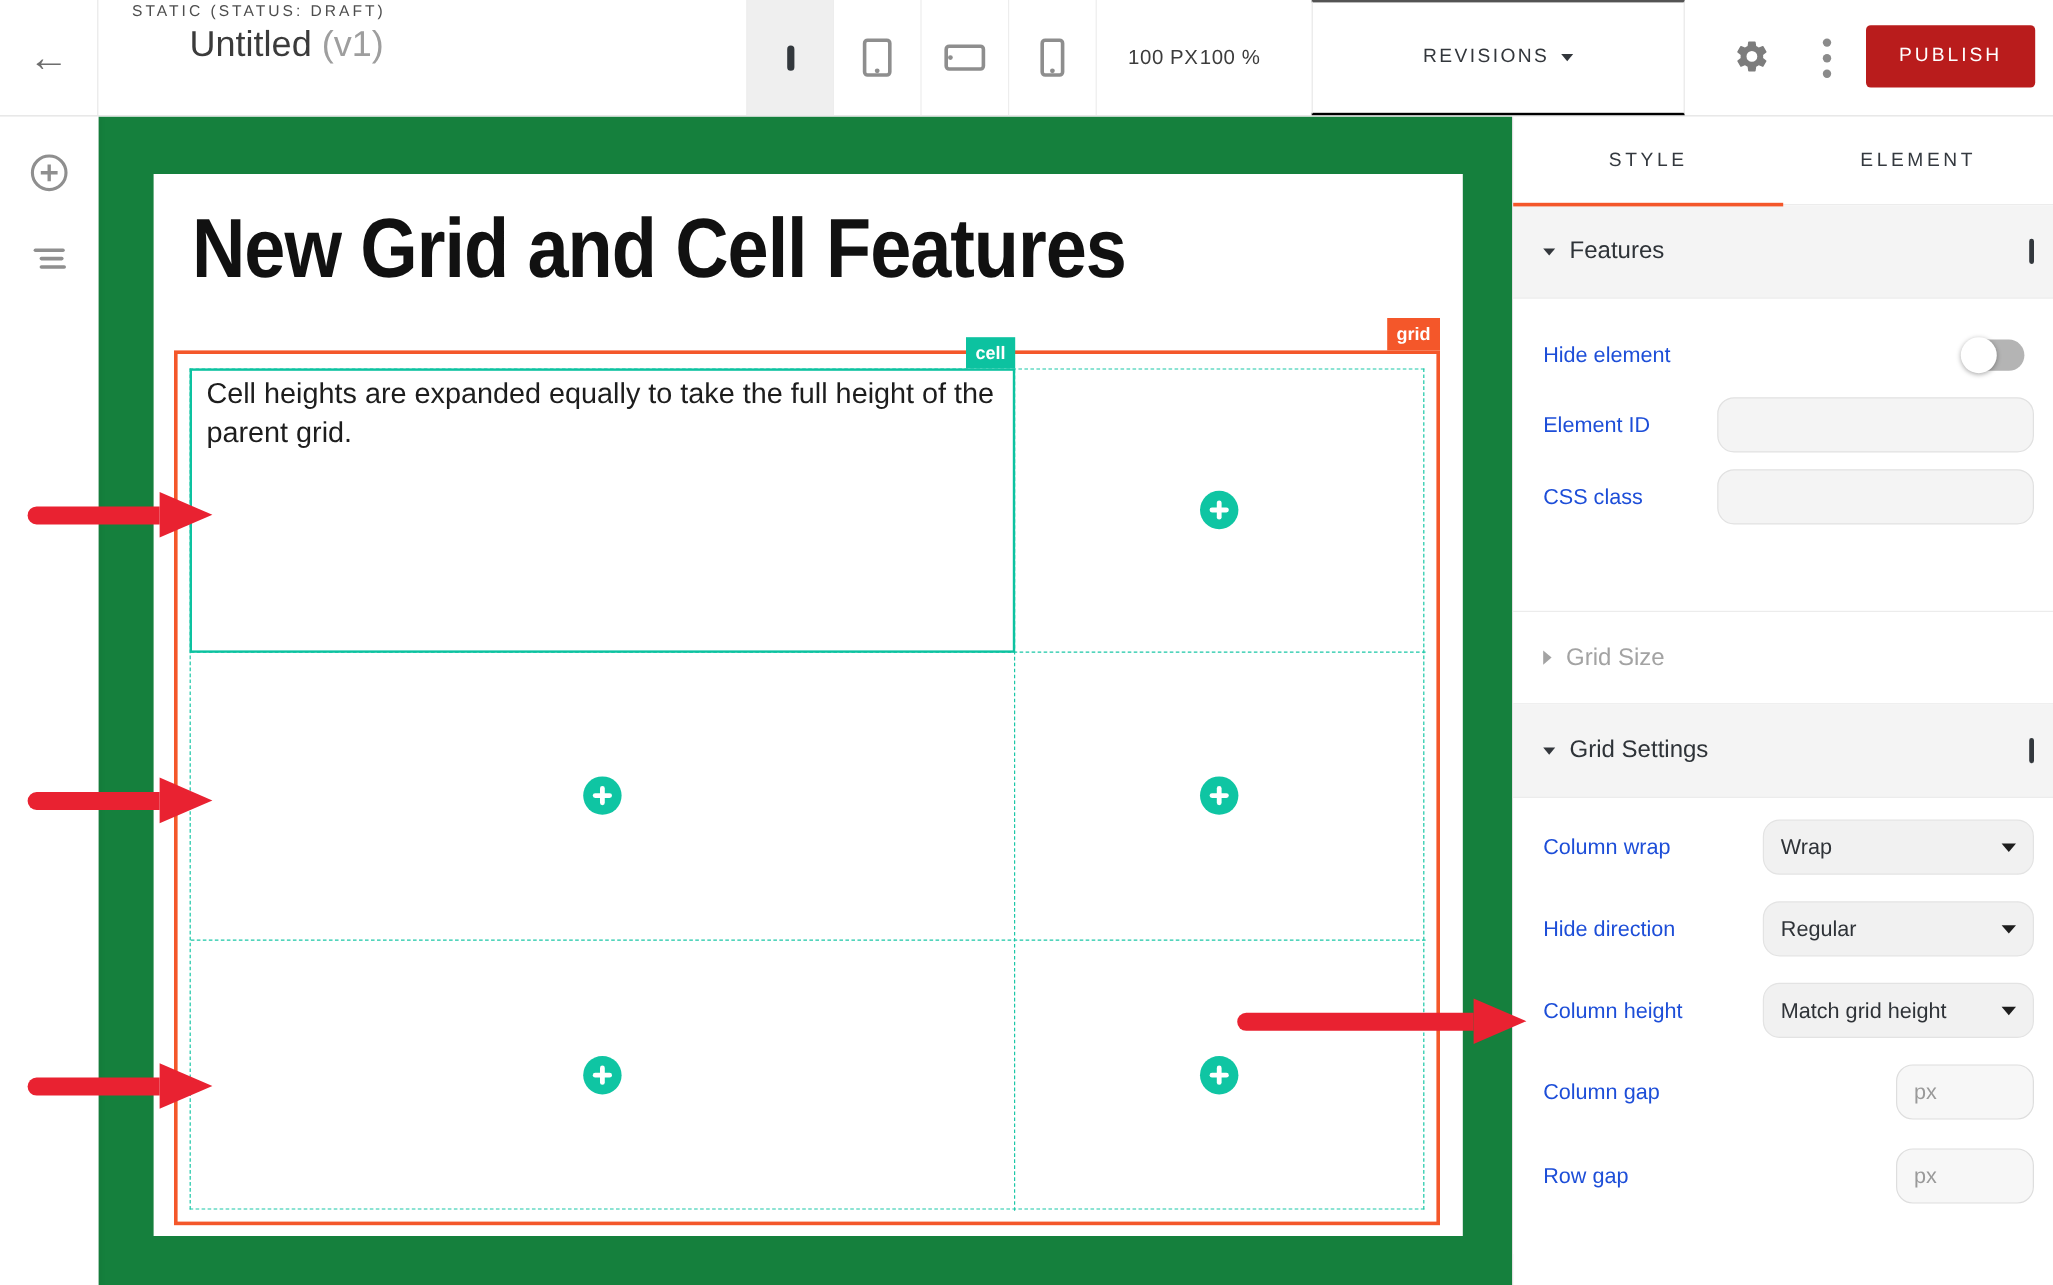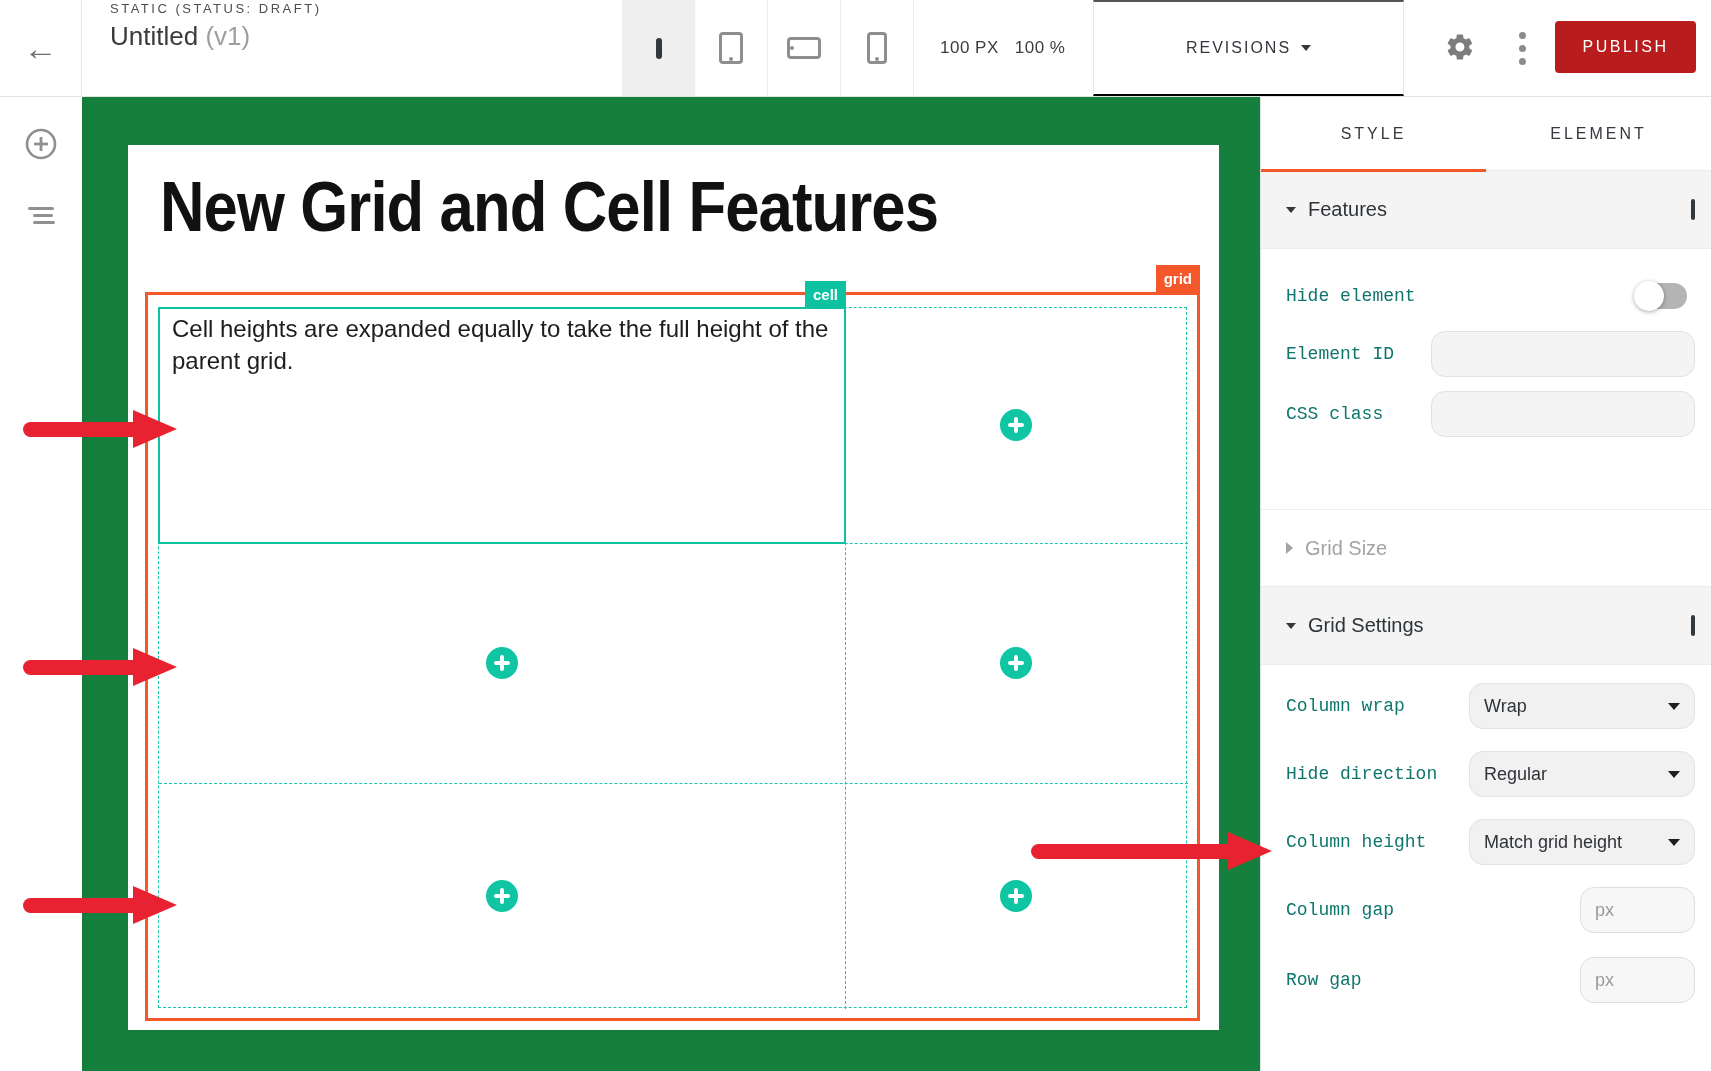--- a/index.html
+++ b/index.html
@@ -7,37 +7,37 @@
   body { font-family:"Liberation Sans","DejaVu Sans",sans-serif; }
   .app { position:relative; width:1711px; height:1071px; background:#f1f1f1; overflow:hidden; margin:0 auto; }
 
   
   .topbar { position:absolute; left:0; top:0; width:1711px; height:97px; background:#fff; border-bottom:1px solid #e3e3e3; z-index:20; }
   .tb-back { position:absolute; left:0; top:0; width:81px; height:96px; display:flex; align-items:center; justify-content:center;
              font-size:34px; color:#6e6e6e; background:none; border:none; cursor:pointer; }
   .tb-vdiv { position:absolute; top:0; width:1px; height:96px; background:#e8e8e8; }
   .tb-title { position:absolute; left:110px; top:1px; }
   .tb-status { font-size:13px; letter-spacing:2.5px; color:#4d4d4d; margin-bottom:5px; }
-  .tb-doc { font-size:26px; color:#3b3b3b; }
+  .tb-doc { font-size:30px; color:#3b3b3b;margin-left:48px; }
   .tb-doc .ver { color:#9e9e9e; }
   .devices { position:absolute; left:622px; top:0; height:96px; display:flex; }
   .dev-btn { width:73px; height:96px; display:flex; align-items:center; justify-content:center; border:none; background:transparent; border-right:1px solid #ededed; cursor:pointer; }
   .dev-btn:first-child { border-left:1px solid #ededed; }
   .dev-btn.active { background:#efefef; }
   .scr { border:3px solid #8e8e8e; border-radius:4px; position:relative; }
   .dev-btn.active .scr { border-color:#33383d; }
   .laptop-screen { width:30px; height:20px; }
   .laptop-base { width:38px; height:4px; background:#33383d; border-radius:0 0 3px 3px; margin:1px auto 0; }
   .tablet-p { width:24px; height:32px; }
   .tablet-l { width:34px; height:22px; }
   .phone-p { width:20px; height:32px; }
   .homedot { position:absolute; width:4px; height:4px; border-radius:50%; background:#8e8e8e0b; background:#ffffff; outline:1px solid #8e8e8e; }
   .tablet-p .homedot, .phone-p .homedot { left:50%; bottom:0px; transform:translateX(-50%); background:#8e8e8e; outline:none; }
   .tablet-l .homedot { top:50%; left:0px; transform:translateY(-50%); background:#8e8e8e; outline:none; }
-  .tb-zoom { position:absolute; left:940px; top:0; height:96px; display:flex; align-items:center; gap:16px; font-size:17px; color:#3c3c3c; letter-spacing:.5px; }
+  .tb-zoom { position:absolute; left:940px; top:0; height:96px; display:flex; align-items:center; gap:1px; font-size:17px; color:#3c3c3c; letter-spacing:.5px; }
   .tb-revisions { position:absolute; left:1093px; top:0; width:311px; height:96px; border-left:1px solid #e8e8e8; border-right:1px solid #e8e8e8;
                   display:flex; align-items:center; justify-content:center; gap:10px; background:none; cursor:pointer;
                   font-size:16px; letter-spacing:2px; color:#33373c; }
   .caret-down { width:0; height:0; border-left:5px solid transparent; border-right:5px solid transparent; border-top:6px solid #33373c; }
   .tb-gear { position:absolute; left:1430px; top:0; width:60px; height:96px; display:flex; align-items:center; justify-content:center; background:none; border:none; cursor:pointer; }
   .tb-kebab { position:absolute; left:1502px; top:0; width:40px; height:96px; display:flex; flex-direction:column; align-items:center; justify-content:center; gap:6px; background:none; border:none; cursor:pointer; }
   .tb-kebab i { width:7px; height:7px; border-radius:50%; background:#8b8b8b; }
   .tb-publish { position:absolute; left:1555px; top:21px; width:141px; height:52px; border:none; border-radius:4px;
                 background:#b91c1c; color:#fff; font-size:16px; letter-spacing:2.5px; cursor:pointer; font-family:inherit; }
 
@@ -78,21 +78,21 @@
   .sec-head { height:78px; display:flex; align-items:center; padding:0 16px 0 25px; background:#f4f4f4; border-bottom:1px solid #ececec; cursor:pointer; }
   .sec-head .t { font-size:20px; color:#2e3338; margin-left:12px; }
   .sec-head.muted { background:#fff; }
   .sec-head.muted .t { color:#a3a3a3; }
   .tri-r { width:0; height:0; border-top:6px solid transparent; border-bottom:6px solid transparent; border-left:7px solid #a3a3a3; }
   .mini-laptop { margin-left:auto; cursor:pointer; }
   .mini-screen { width:20px; height:13px; border:2px solid #33383d; border-radius:3px; }
   .mini-base { width:26px; height:3px; background:#33383d; border-radius:0 0 2px 2px; margin:0 auto; }
   .sec-body { padding:18px 16px 28px 25px; background:#fff; }
   .prow { display:flex; align-items:center; margin-bottom:14px; }
-  .prow .lbl { font-size:18px; color:#0f766e;font-family:Liberation Mono, monospace; }
+  .prow .lbl { font-size:18px; color:#1d4ed8; }
   .prow .ctl { margin-left:auto;border-radius:14px; }
   .toggle { position:relative; width:50px; height:26px; border-radius:13px; background:#b4b4b4; border:none; cursor:pointer; margin-right:8px; }
   .knob { position:absolute; left:-3px; top:-2px; width:30px; height:30px; border-radius:50%; background:#fff; box-shadow:0 1px 4px rgba(0,0,0,.35); }
   .tinput { width:264px; height:46px; background:#f4f4f4; border:1px solid #e1e1e1; border-radius:2px; font-size:18px; color:#333; padding:0 12px; font-family:inherit; }
   .select { width:226px; height:46px; background:#f1f1f1; border:1px solid #e3e3e3; border-radius:2px; display:flex; align-items:center;
             padding:0 14px; font-size:18px; color:#2f3338; cursor:pointer; font-family:inherit; }
   .select .sc { margin-left:auto; width:0; height:0; border-left:6px solid transparent; border-right:6px solid transparent; border-top:7px solid #1e1e1e; }
   .pxinput { width:115px; height:46px; background:#f7f7f7; border:1px solid #dedede; border-radius:2px; font-size:18px; padding:0 14px; color:#333; font-family:inherit; }
   .pxinput::placeholder { color:#9a9a9a; }
   .gs-row { margin-bottom:22px; }

